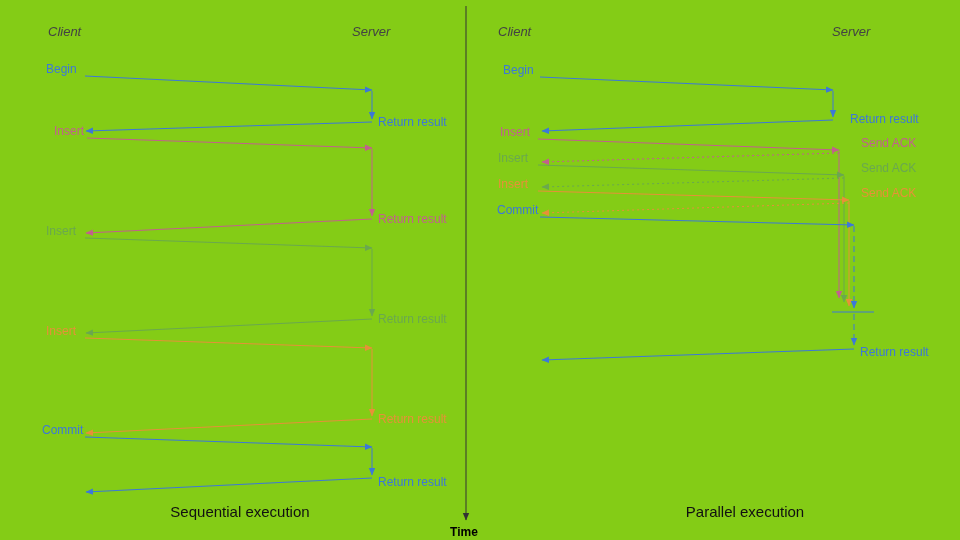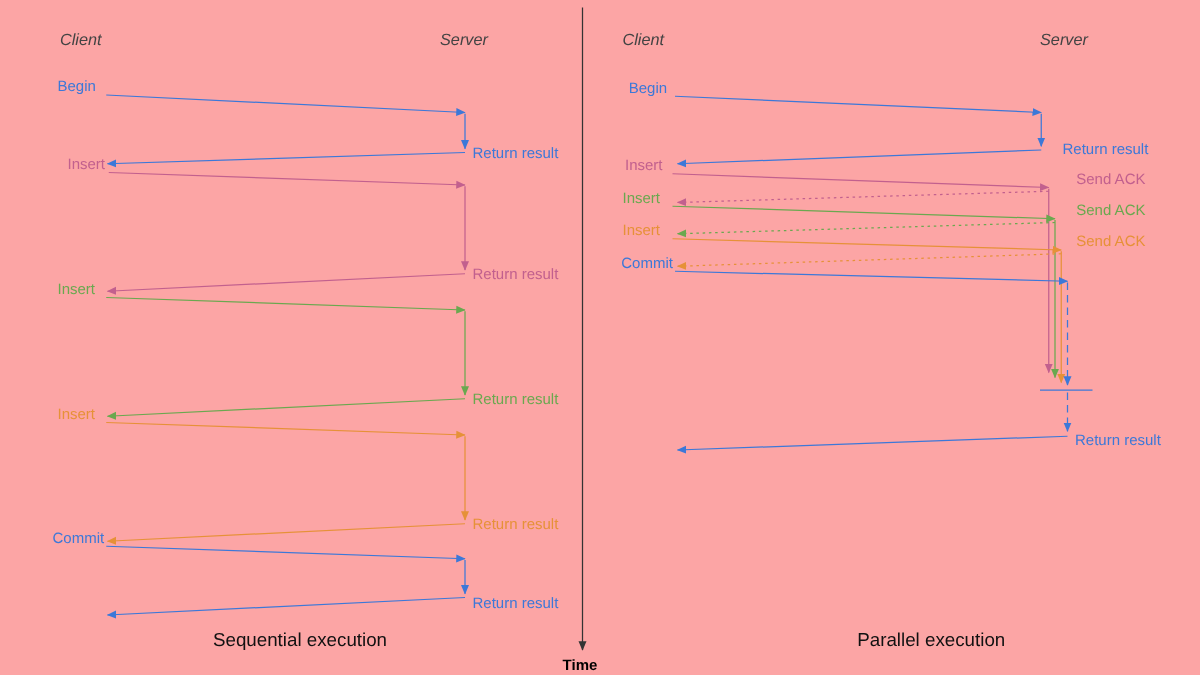--- a/index.html
+++ b/index.html
@@ -1,17 +1,17 @@
 <!DOCTYPE html>
 <html style="--blue: #3c78d8; --pink: #c2608e; --green: #6aa84f; --orange: #e69138; --axis: #333333; --header_text: #434343; --caption_text: #111111;"><head>
 <meta charset="utf-8">
 <style>
   html,body{margin:0;padding:0;background:#ffffff;}
   .canvas{
-    width:960px;height:540px;position:relative;background:#fca5a5;
+    width:960px;height:540px;position:relative;background:#84cc16;
     font-family:"Liberation Sans",sans-serif;overflow:hidden;
   }
   svg{display:block;}
   svg text{font-family:"Liberation Sans",sans-serif;font-size:12px;}
   .hdr{font-size:13px;font-style:italic;fill:var(--header_text);}
   .caption{font-size:15px;fill:var(--caption_text);}
   .t-time{font-size:12px;font-weight:bold;fill:#000000;}
   .t-blue{fill:var(--blue);}   .t-pink{fill:var(--pink);}
   .t-green{fill:var(--green);} .t-orange{fill:var(--orange);}
   .s-blue{stroke:var(--blue);fill:none;stroke-width:1;}

